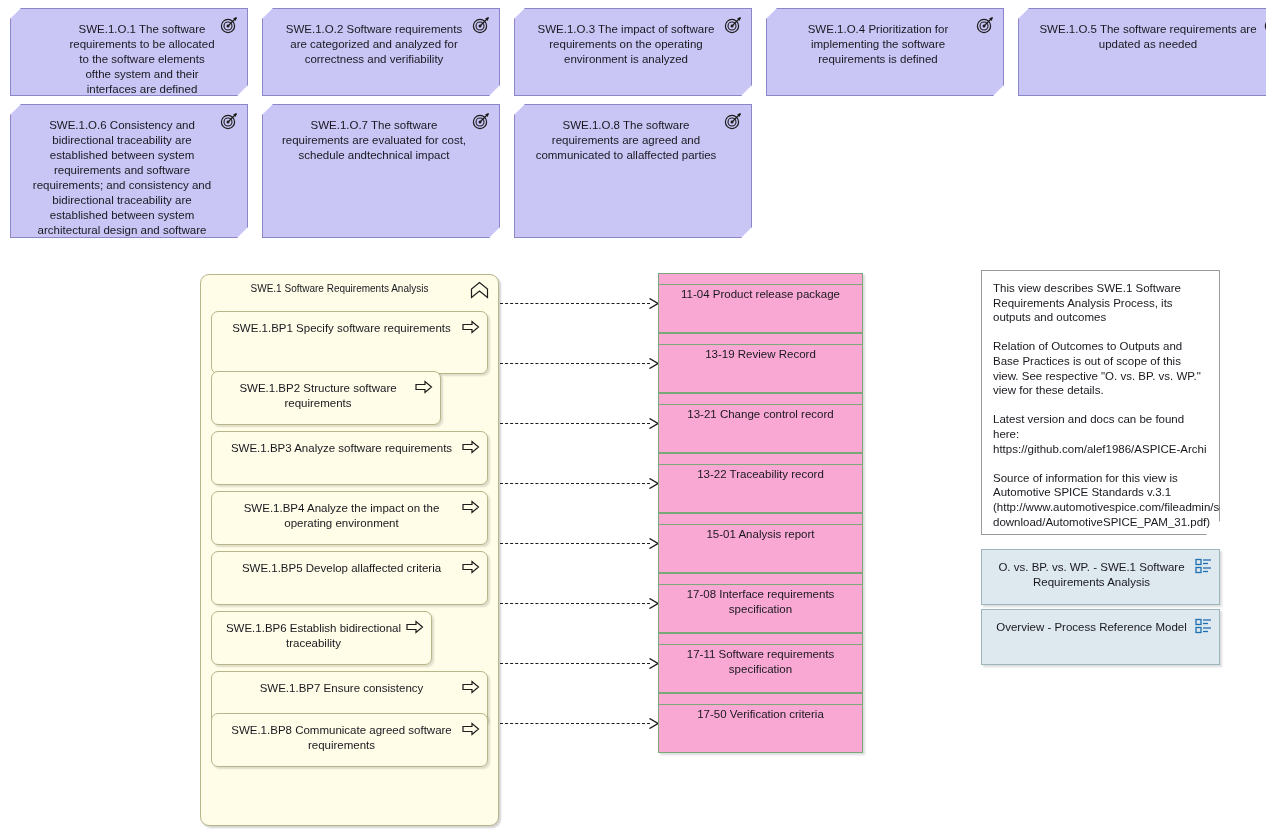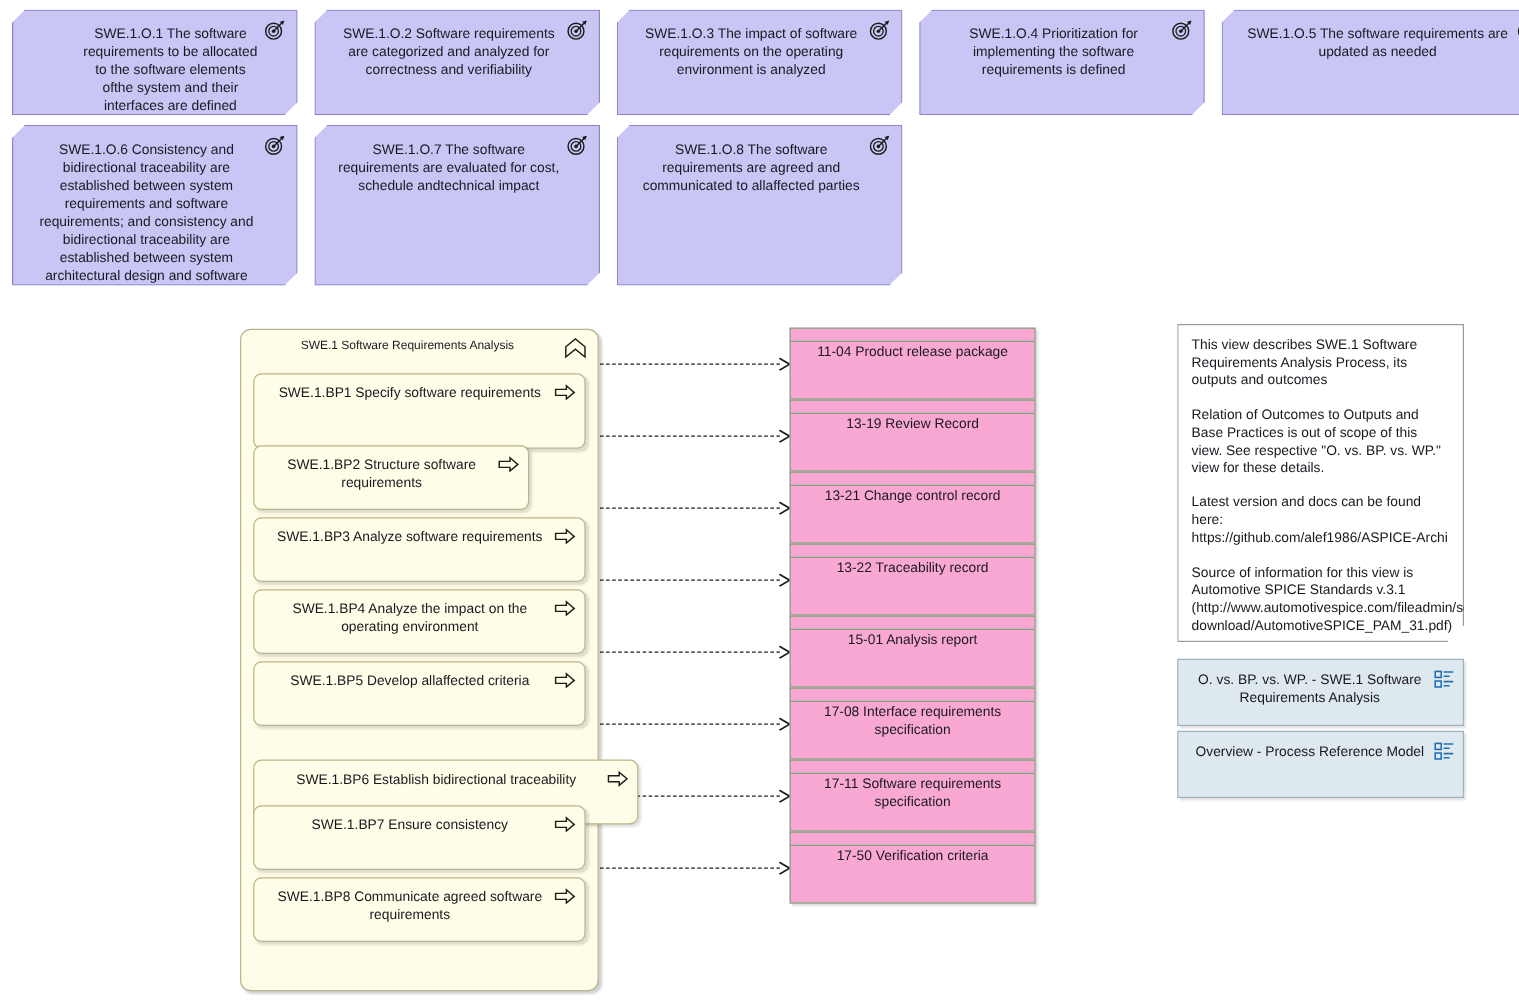--- a/index.html
+++ b/index.html
@@ -280,33 +280,33 @@
         <svg viewBox="0 0 18 14" class="bp-icon">
           <path d="M1 4.5 L10 4.5 L10 1.5 L16.5 7 L10 12.5 L10 9.5 L1 9.5 Z" fill="none" stroke="#1c1c1c" stroke-width="1.2" stroke-linejoin="miter"></path>
         </svg>
       </div>
       <div class="bp" style="left: 211px; top: 551px; width: 277px; height: 54px;">
         <span class="bptext">SWE.1.BP5 Develop allaffected criteria</span>
         <svg viewBox="0 0 18 14" class="bp-icon">
           <path d="M1 4.5 L10 4.5 L10 1.5 L16.5 7 L10 12.5 L10 9.5 L1 9.5 Z" fill="none" stroke="#1c1c1c" stroke-width="1.2" stroke-linejoin="miter"></path>
         </svg>
       </div>
-      <div class="bp" style="left: 211px; top: 633px; width: 321px; height: 54px;">
+      <div class="bp" style="left: 211px; top: 611px; width: 221px; height: 54px;">
         <span class="bptext">SWE.1.BP6 Establish bidirectional traceability</span>
         <svg viewBox="0 0 18 14" class="bp-icon">
           <path d="M1 4.5 L10 4.5 L10 1.5 L16.5 7 L10 12.5 L10 9.5 L1 9.5 Z" fill="none" stroke="#1c1c1c" stroke-width="1.2" stroke-linejoin="miter"></path>
         </svg>
       </div>
       <div class="bp" style="left: 211px; top: 671px; width: 277px; height: 54px;">
         <span class="bptext">SWE.1.BP7 Ensure consistency</span>
         <svg viewBox="0 0 18 14" class="bp-icon">
           <path d="M1 4.5 L10 4.5 L10 1.5 L16.5 7 L10 12.5 L10 9.5 L1 9.5 Z" fill="none" stroke="#1c1c1c" stroke-width="1.2" stroke-linejoin="miter"></path>
         </svg>
       </div>
-      <div class="bp" style="left: 211px; top: 731px; width: 277px; height: 54px;">
+      <div class="bp" style="left: 211px; top: 713px; width: 277px; height: 54px;">
         <span class="bptext">SWE.1.BP8 Communicate agreed software requirements</span>
         <svg viewBox="0 0 18 14" class="bp-icon">
           <path d="M1 4.5 L10 4.5 L10 1.5 L16.5 7 L10 12.5 L10 9.5 L1 9.5 Z" fill="none" stroke="#1c1c1c" stroke-width="1.2" stroke-linejoin="miter"></path>
         </svg>
       </div>
     </div>
   <div id="workproducts-layer">
       <div class="wp" style="left: 658px; top: 273px; width: 205px; height: 60px;">
         <div class="wp-band"></div>
         <span class="wptext">11-04 Product release package</span>

